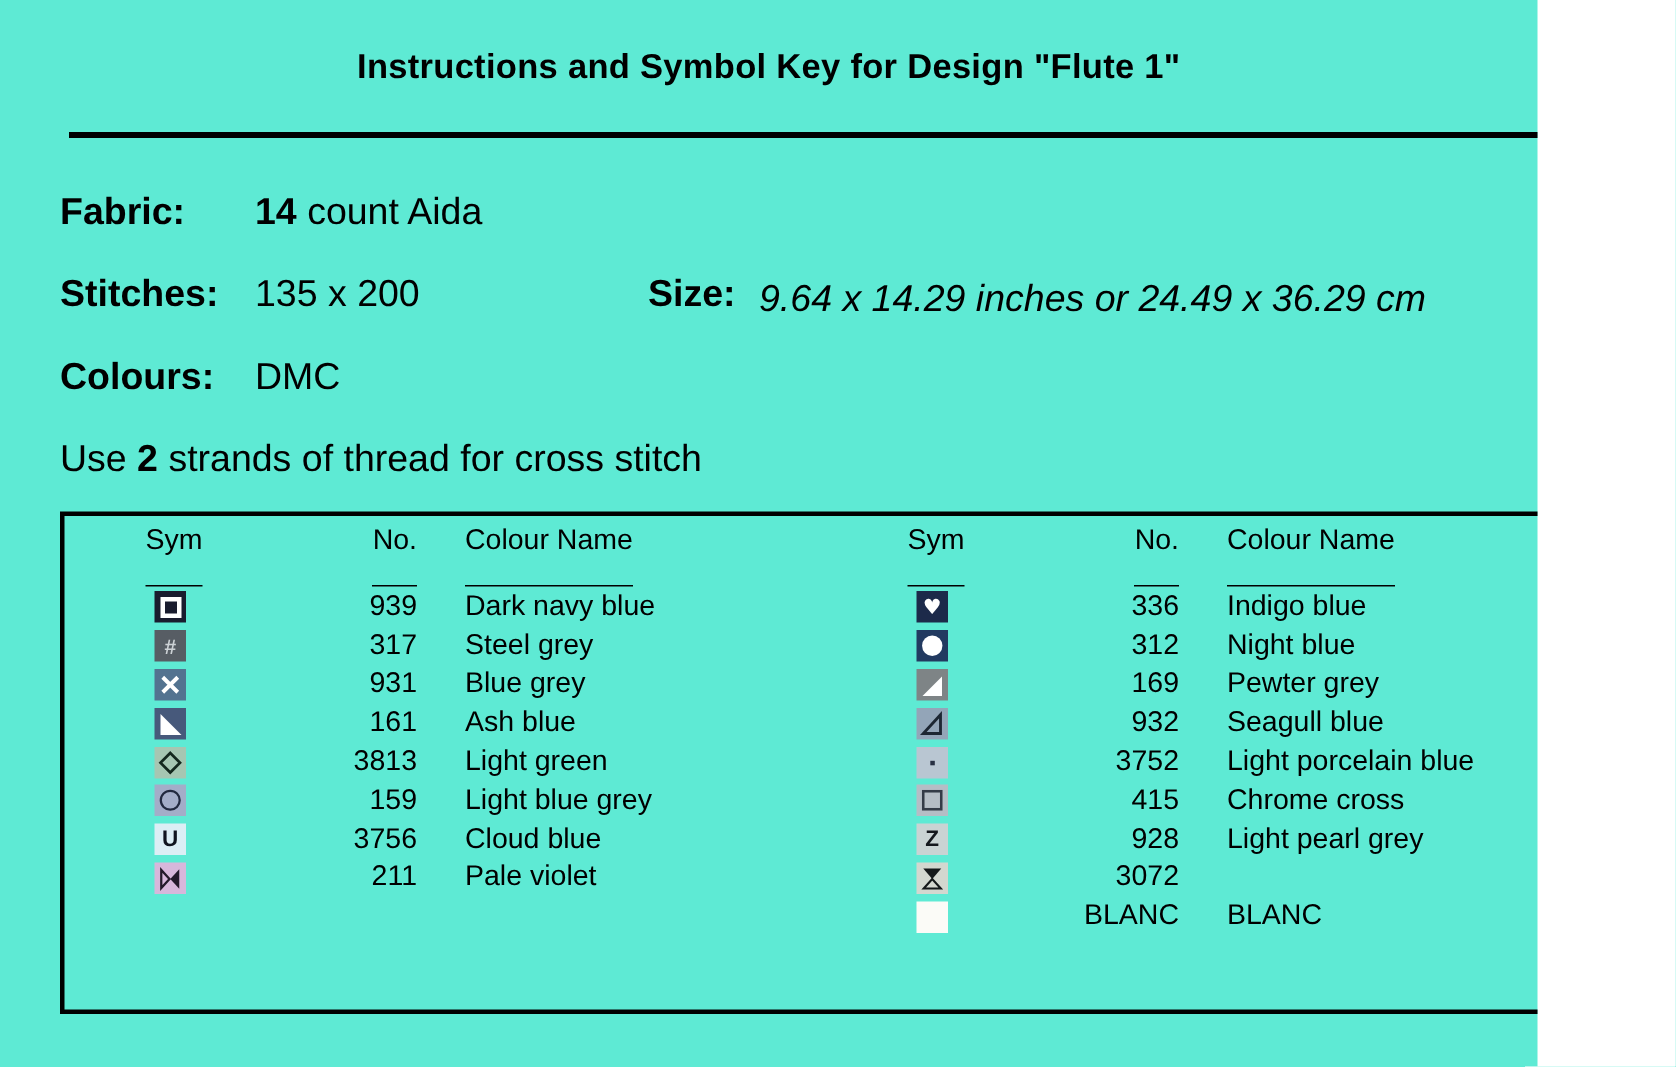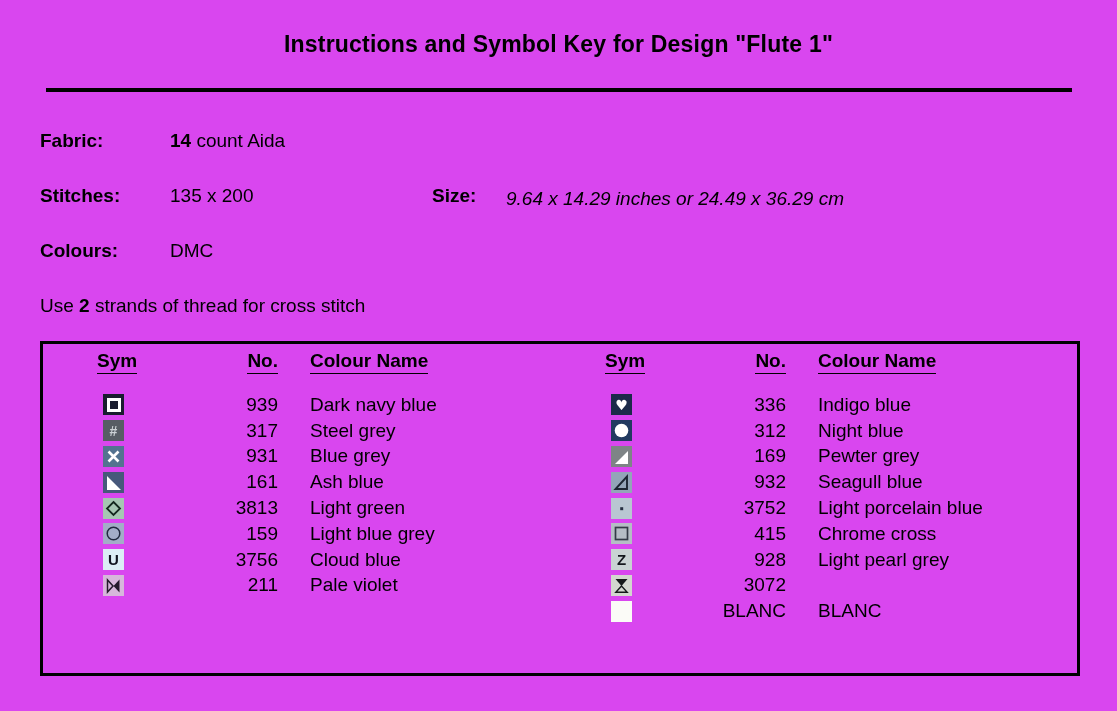--- a/index.html
+++ b/index.html
@@ -1,36 +1,36 @@
 <!DOCTYPE html>
 <html><head>
 <meta charset="utf-8">
 <style>
   html,body{margin:0;padding:0;background:#ffffff;}
   .page{
     position:relative;
-    width:1117px;height:711px;
-    background:#d946ef;
+    width:1025px;height:711px;
+    background:#5eead4;
     font-family:"Liberation Sans","DejaVu Sans",sans-serif;
     color:#000;
     overflow:hidden;
   }
   .title{
     position:absolute;top:31px;left:0;right:0;
     text-align:center;
     font-size:23px;font-weight:bold;
     letter-spacing:0.2px;
   }
   .rule{
     position:absolute;top:88px;left:46px;width:1026px;height:4px;
     background:#000;
   }
   .info-row{
     position:absolute;left:40px;width:1040px;
-    font-size:19px;line-height:22px;
+    font-size:25px;line-height:22px;
   }
   .info-row .lbl{display:inline-block;width:130px;font-weight:bold;}
   .row-fabric{top:130px;}
   .row-stitches{top:185px;}
   .row-colours{top:240px;}
   .row-strands{top:295px;}
   .size-lbl{position:absolute;left:392px;top:0;font-weight:bold;}
   .size-val{position:absolute;left:466px;top:3px;font-style:italic;}
   b{font-weight:bold;}
 
@@ -42,21 +42,21 @@
   }
   .key-col{position:absolute;top:0;bottom:0;width:470px;}
   .key-col-left{left:54px;}
   .key-col-right{left:562px;}
   .key-head{
     position:absolute;top:6px;left:0;right:0;
     display:grid;grid-template-columns:61px 120px 32px auto;
     font-size:19px;
   }
   .key-head .u{
-    display:inline-block;border-bottom:1.5px solid #000;padding-bottom:1px;font-weight:bold;
+    display:inline-block;border-bottom:1.5px solid #000;padding-bottom:18px;
   }
   .head-no{text-align:right;}
   .key-rows{position:absolute;top:48px;left:0;right:0;}
   .key-row{
     display:grid;grid-template-columns:61px 120px 32px auto;
     height:25.8px;align-items:center;
     font-size:19px;
   }
   .cell-sym{padding-left:6px;}
   .swatch{

